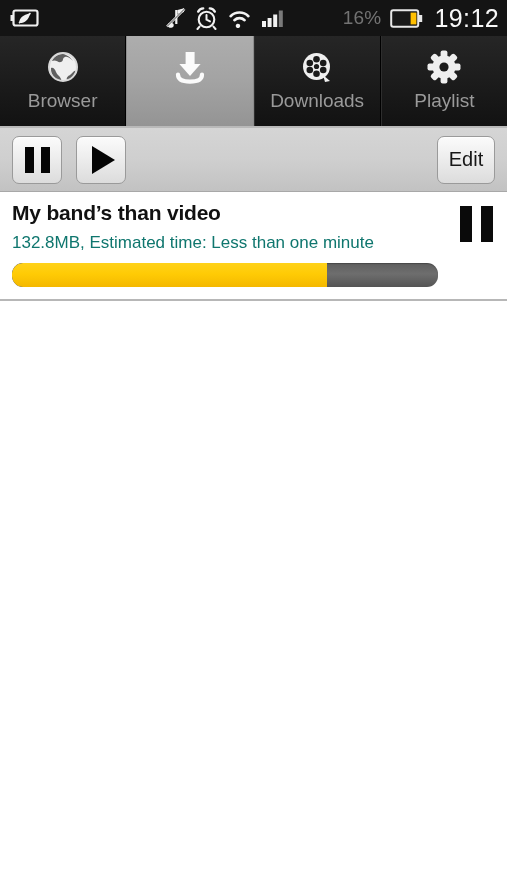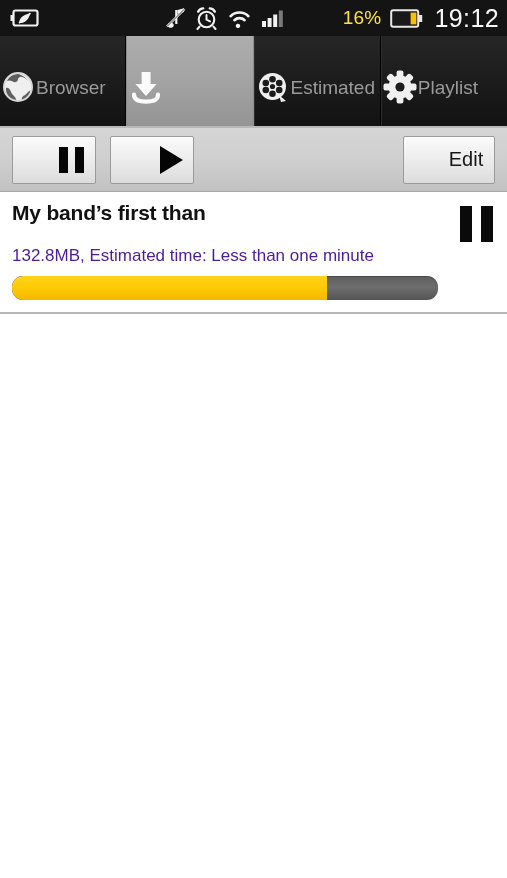--- a/index.html
+++ b/index.html
@@ -33,21 +33,21 @@
     gap: 9px;
   }
   .sb-icon { display: block; }
 
   .battery-leaf {
     width: 30px; height: 18px;
     position: relative;
   }
 
   .pct {
-    color: #fde047;
+    color: #737373;
     font-size: 19px;
     letter-spacing: 0.2px;
     font-family: "Liberation Sans", sans-serif;
     margin-left: 48px;
   }
   .clock {
     color: #f8f8f8;
     font-size: 25px;
     letter-spacing: 0.4px;
     margin-left: 2px;
@@ -58,21 +58,21 @@
   .tabbar {
     height: 90px;
     display: flex;
     background: #1b1b1b;
     border-bottom: 2px solid #b9b9b9;
     position: relative;
   }
   .tab {
     flex: 1 1 0;
     display: flex;
-    flex-direction: row;
+    flex-direction: column;
     align-items: center;
     justify-content: flex-start;
     padding-top: 11px;
     box-sizing: border-box;
     background:
       linear-gradient(to bottom, #262626 0%, #1d1d1d 45%, #121212 100%);
     border-right: 1px solid #000;
     border-left: 1px solid #2e2e2e;
     position: relative;
   }
@@ -105,29 +105,28 @@
     border-bottom: 1px solid #a8a8a8;
     display: flex;
     align-items: center;
     padding: 0 12px;
     box-sizing: border-box;
     position: relative;
   }
   .tb-btn {
     width: 48px;
     height: 46px;
-    border-radius: 2px;
+    border-radius: 7px;
     border: 1px solid #9a9a9a;
     background: linear-gradient(to bottom, #fbfbfb 0%, #ececec 50%, #dcdcdc 100%);
     display: flex;
     align-items: center;
     justify-content: center;
     margin-right: 14px;
     box-shadow: 0 1px 0 rgba(255,255,255,0.8) inset;
-    padding-left: 34px;
   }
   .tb-btn.edit {
     width: 56px;
     margin-right: 0;
     margin-left: auto;
     font-size: 20px;
     color: #171717;
   }
   .pause-glyph { display: flex; gap: 7px; }
   .pause-glyph i {
@@ -154,23 +153,23 @@
   }
   .dl-title {
     font-size: 21px;
     font-weight: bold;
     color: #111111;
     line-height: 26px;
     letter-spacing: -0.2px;
   }
   .dl-sub {
     font-size: 17px;
-    color: #4c1d95;
+    color: #0f766e;
     line-height: 22px;
-    margin-top: 19px;
+    margin-top: 6px;
   }
   .progress-track {
     margin-top: 9px;
     height: 24px;
     width: 426px;
     border-radius: 11px;
     background: linear-gradient(to bottom, #5e5e5e 0%, #6e6e6e 45%, #545454 100%);
     overflow: hidden;
     position: relative;
     box-shadow: 0 1px 1px rgba(0,0,0,0.25) inset;
@@ -297,21 +296,21 @@
         <circle cx="17.5" cy="17.5" r="13.5" fill="#efefef"></circle>
         <circle cx="17.5" cy="17.5" r="2.6" fill="#1b1b1b"></circle>
         <circle cx="17.5" cy="10.2" r="3.3" fill="#1b1b1b"></circle>
         <circle cx="17.5" cy="24.8" r="3.3" fill="#1b1b1b"></circle>
         <circle cx="10.8" cy="14" r="3.3" fill="#1b1b1b"></circle>
         <circle cx="24.2" cy="14" r="3.3" fill="#1b1b1b"></circle>
         <circle cx="10.8" cy="21" r="3.3" fill="#1b1b1b"></circle>
         <circle cx="24.2" cy="21" r="3.3" fill="#1b1b1b"></circle>
       </svg>
     </span>
-    <span class="tab-label">Estimated</span>
+    <span class="tab-label">Downloads</span>
   </div>
 
   <div class="tab">
     <span class="tab-icon">
       <svg width="36" height="36" viewBox="0 0 36 36">
         <g fill="#efefef">
           <rect x="14.6" y="1.5" width="6.8" height="33" rx="2"></rect>
           <rect x="14.6" y="1.5" width="6.8" height="33" rx="2" transform="rotate(45 18 18)"></rect>
           <rect x="14.6" y="1.5" width="6.8" height="33" rx="2" transform="rotate(90 18 18)"></rect>
           <rect x="14.6" y="1.5" width="6.8" height="33" rx="2" transform="rotate(135 18 18)"></rect>
@@ -332,21 +331,21 @@
       </span>
   </div>
   <div class="tb-btn">
     <span class="play-glyph"></span>
   </div>
   <div class="tb-btn edit">Edit</div>
 </div>
 
 <div class="list">
   <div class="dl-item">
-    <div class="dl-title">My band’s first than</div>
+    <div class="dl-title">My band’s than video</div>
     <div class="dl-sub">132.8MB, Estimated time: Less than one minute</div>
     <div class="progress-track">
       <div class="progress-fill" style="width: 74%;"></div>
     </div>
     <div class="dl-action">
       <i></i>
         <i></i>
     </div>
   </div>
 </div>

